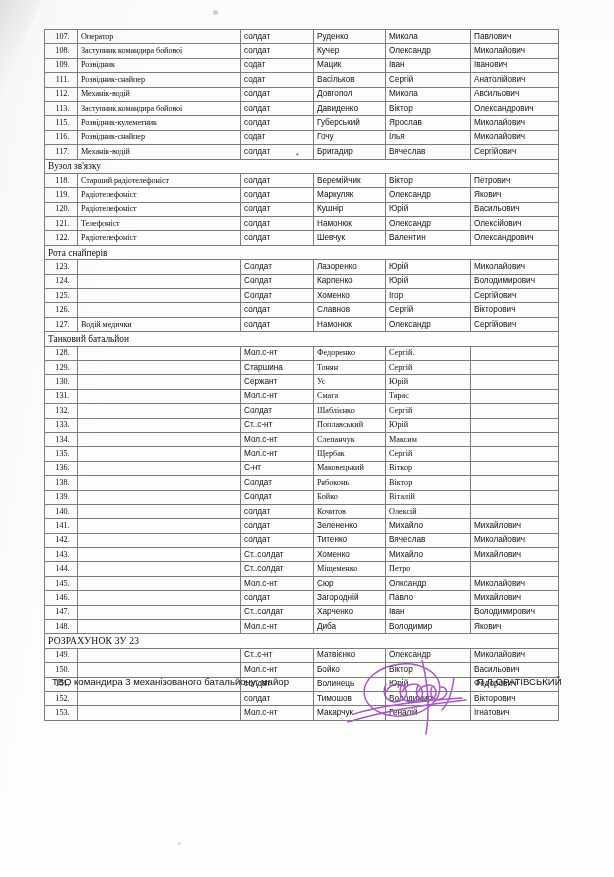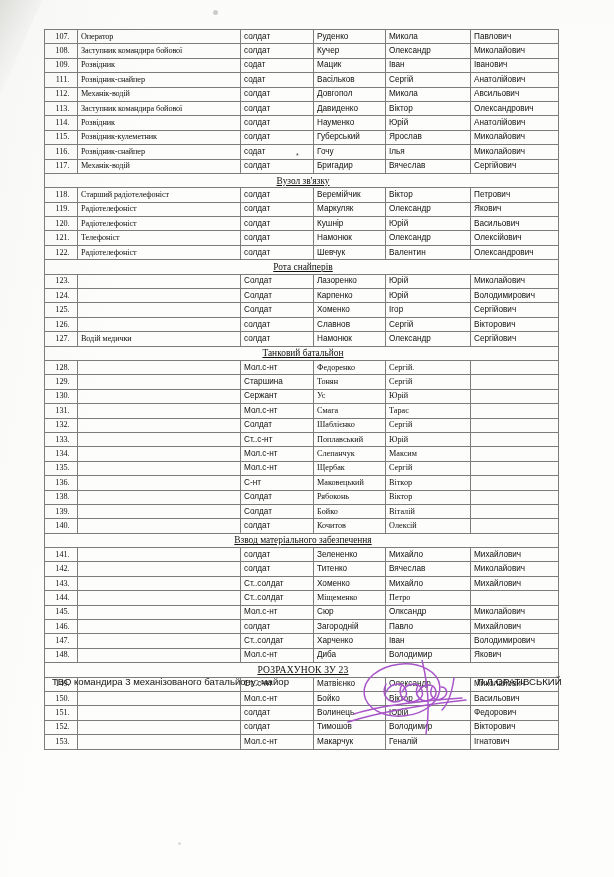--- a/index.html
+++ b/index.html
@@ -104,25 +104,24 @@
   }
   
   td.serif {
     font-family: "Liberation Serif", serif;
     font-size: 9.2px;
   }
   td.small {
     font-size: 7.4px;
   }
   td.sectionhdr {
-    text-align: center;
+    text-align: left;
     font-size: 8.4px;
     padding: 0;
     height: 13.4px;
-    text-decoration: underline;
   }
   td.sectionhdr.serifhdr {
     font-family: "Liberation Serif", serif;
     font-size: 9.4px;
   }
   td.sectionhdr.caps {
     font-family: "Liberation Serif", serif;
     font-size: 9.6px;
     letter-spacing: .2px;
   }
@@ -230,28 +229,20 @@
         </tr>
         <tr>
           <td class="num">113.</td>
           <td class="pos">Заступник командира бойової</td>
           <td class="rank">солдат</td>
           <td class="last">Давиденко</td>
           <td class="first">Віктор</td>
           <td class="patr">Олександрович</td>
         </tr>
         <tr>
-          <td class="num">114.</td>
-          <td class="pos">Розвідник</td>
-          <td class="rank">солдат</td>
-          <td class="last">Науменко</td>
-          <td class="first">Юрій</td>
-          <td class="patr">Анатолійович</td>
-        </tr>
-        <tr>
           <td class="num">115.</td>
           <td class="pos">Розвідник-кулеметник</td>
           <td class="rank">солдат</td>
           <td class="last">Губерський</td>
           <td class="first">Ярослав</td>
           <td class="patr">Миколайович</td>
         </tr>
         <tr>
           <td class="num">116.</td>
           <td class="pos">Розвідник-снайпер</td>
@@ -445,23 +436,20 @@
           <td class="first serif">Віталій</td>
           <td class="patr serif"></td>
         </tr>
         <tr>
           <td class="num small">140.</td>
           <td class="pos small"></td>
           <td class="rank small">солдат</td>
           <td class="last serif small">Кочитов</td>
           <td class="first serif small">Олексій</td>
           <td class="patr serif small"></td>
-        </tr>
-        <tr>
-          <td colspan="6" class="sectionhdr serifhdr">Взвод матеріального забезпечення</td>
         </tr>
         <tr>
           <td class="num">141.</td>
           <td class="pos"></td>
           <td class="rank">солдат</td>
           <td class="last">Зелененко</td>
           <td class="first">Михайло</td>
           <td class="patr">Михайлович</td>
         </tr>
         <tr>

